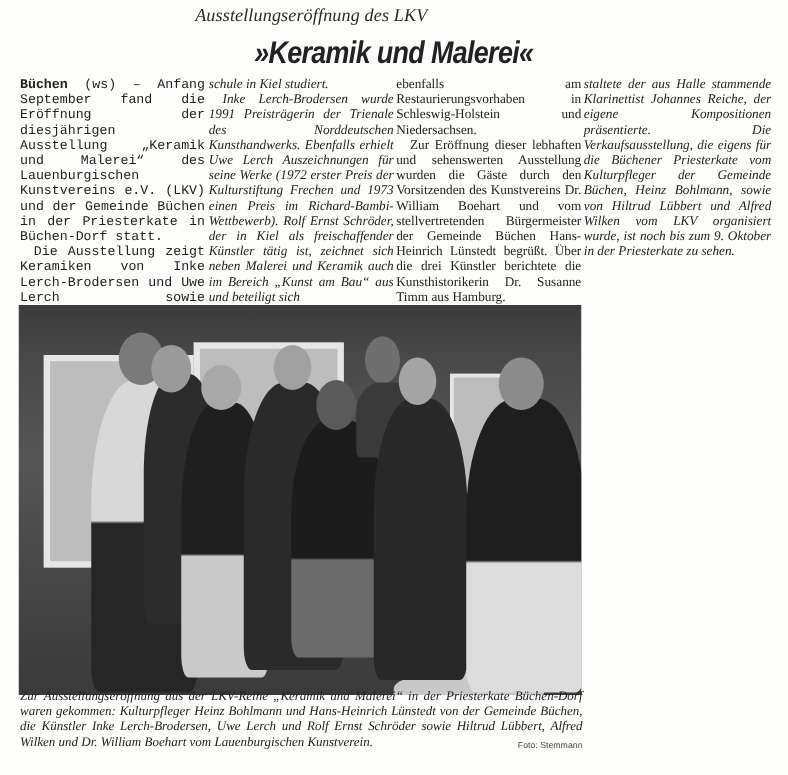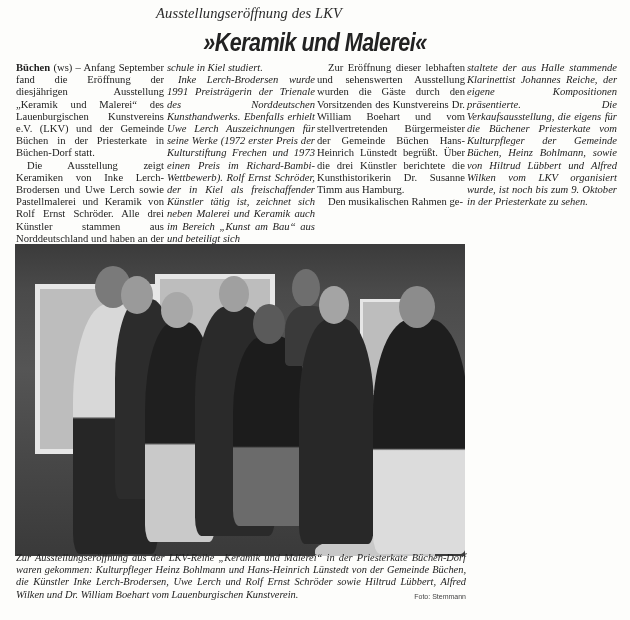--- a/index.html
+++ b/index.html
@@ -31,21 +31,21 @@
   .col {
     position: absolute; top: 62px;
     font-size: 10.6px; line-height: 12.2px;
     text-align: justify;
     color: #222;
   }
   .col p { margin: 0; text-indent: 11px; }
   .col p.first { text-indent: 0; }
   .col p.noindent { text-indent: 0; }
   .col b { font-weight: bold; }
-  #col1 { left: 16px; width: 148px; }
+  #col1 { left: 16px; width: 148px; font-family: Liberation Mono, monospace; }
   #col2 { left: 167px; width: 148px; font-style: italic; }
   #col3 { left: 317px; width: 148px; }
   #col4 { left: 467px; width: 150px; font-style: italic; }
 
   .photo {
     position: absolute; left: 15px; top: 244px; width: 450px; height: 312px;
     background:
       radial-gradient(ellipse 30px 40px at 98px 60px, #cfcfcf 0%, #cfcfcf 40%, transparent 70%),
       linear-gradient(180deg, #3b3b3b 0%, #4a4a4a 15%, #555 40%, #474747 70%, #3a3a3a 100%);
     overflow: hidden;
@@ -86,20 +86,21 @@
   <p class="first"><b>Büchen</b> <span>(ws) – Anfang September fand die Eröffnung der diesjährigen Ausstellung „Keramik und Malerei“ des Lauenburgischen Kunstvereins e.V. (LKV) und der Gemeinde Büchen in der Priesterkate in Büchen-Dorf statt.</span></p>
   <p>Die Ausstellung zeigt Keramiken von Inke Lerch-Brodersen und Uwe Lerch sowie Pastellmalerei und Keramik von Rolf Ernst Schröder. Alle drei Künstler stammen aus Norddeutschland und haben an der Muthesius-Werkkunst-</p>
 </div>
 
 <div id="col2" class="col">
   <p class="noindent">schule in Kiel studiert.</p>
   <p>Inke Lerch-Brodersen wurde 1991 Preisträgerin der Trienale des Norddeutschen Kunsthandwerks. Ebenfalls erhielt Uwe Lerch Auszeichnungen für seine Werke (1972 erster Preis der Kulturstiftung Frechen und 1973 einen Preis im Richard-Bambi-Wettbewerb). Rolf Ernst Schröder, der in Kiel als freischaffender Künstler tätig ist, zeichnet sich neben Malerei und Keramik auch im Bereich „Kunst am Bau“ aus und beteiligt sich</p>
 </div>
 
 <div id="col3" class="col">
+  <p class="noindent">ebenfalls am Restaurierungsvorhaben in Schleswig-Holstein und Niedersachsen.</p>
   <p>Zur Eröffnung dieser lebhaften und sehenswerten Ausstellung wurden die Gäste durch den Vorsitzenden des Kunstvereins Dr. William Boehart und vom stellvertretenden Bürgermeister der Gemeinde Büchen Hans-Heinrich Lünstedt begrüßt. Über die drei Künstler berichtete die Kunsthistorikerin Dr. Susanne Timm aus Hamburg.</p>
   <p>Den musikalischen Rahmen ge-</p>
 </div>
 
 <div id="col4" class="col">
   <p class="noindent">staltete der aus Halle stammende Klarinettist Johannes Reiche, der eigene Kompositionen präsentierte. Die Verkaufsausstellung, die eigens für die Büchener Priesterkate vom Kulturpfleger der Gemeinde Büchen, Heinz Bohlmann, sowie von Hiltrud Lübbert und Alfred Wilken vom LKV organisiert wurde, ist noch bis zum 9. Oktober in der Priesterkate zu sehen.</p>
 </div>
 
 <div class="photo" title="Group photo of nine people standing in front of framed artworks and ceramic vessels">
   <div class="frame" style="left:20px; top:40px; width:110px; height:160px;"></div>

